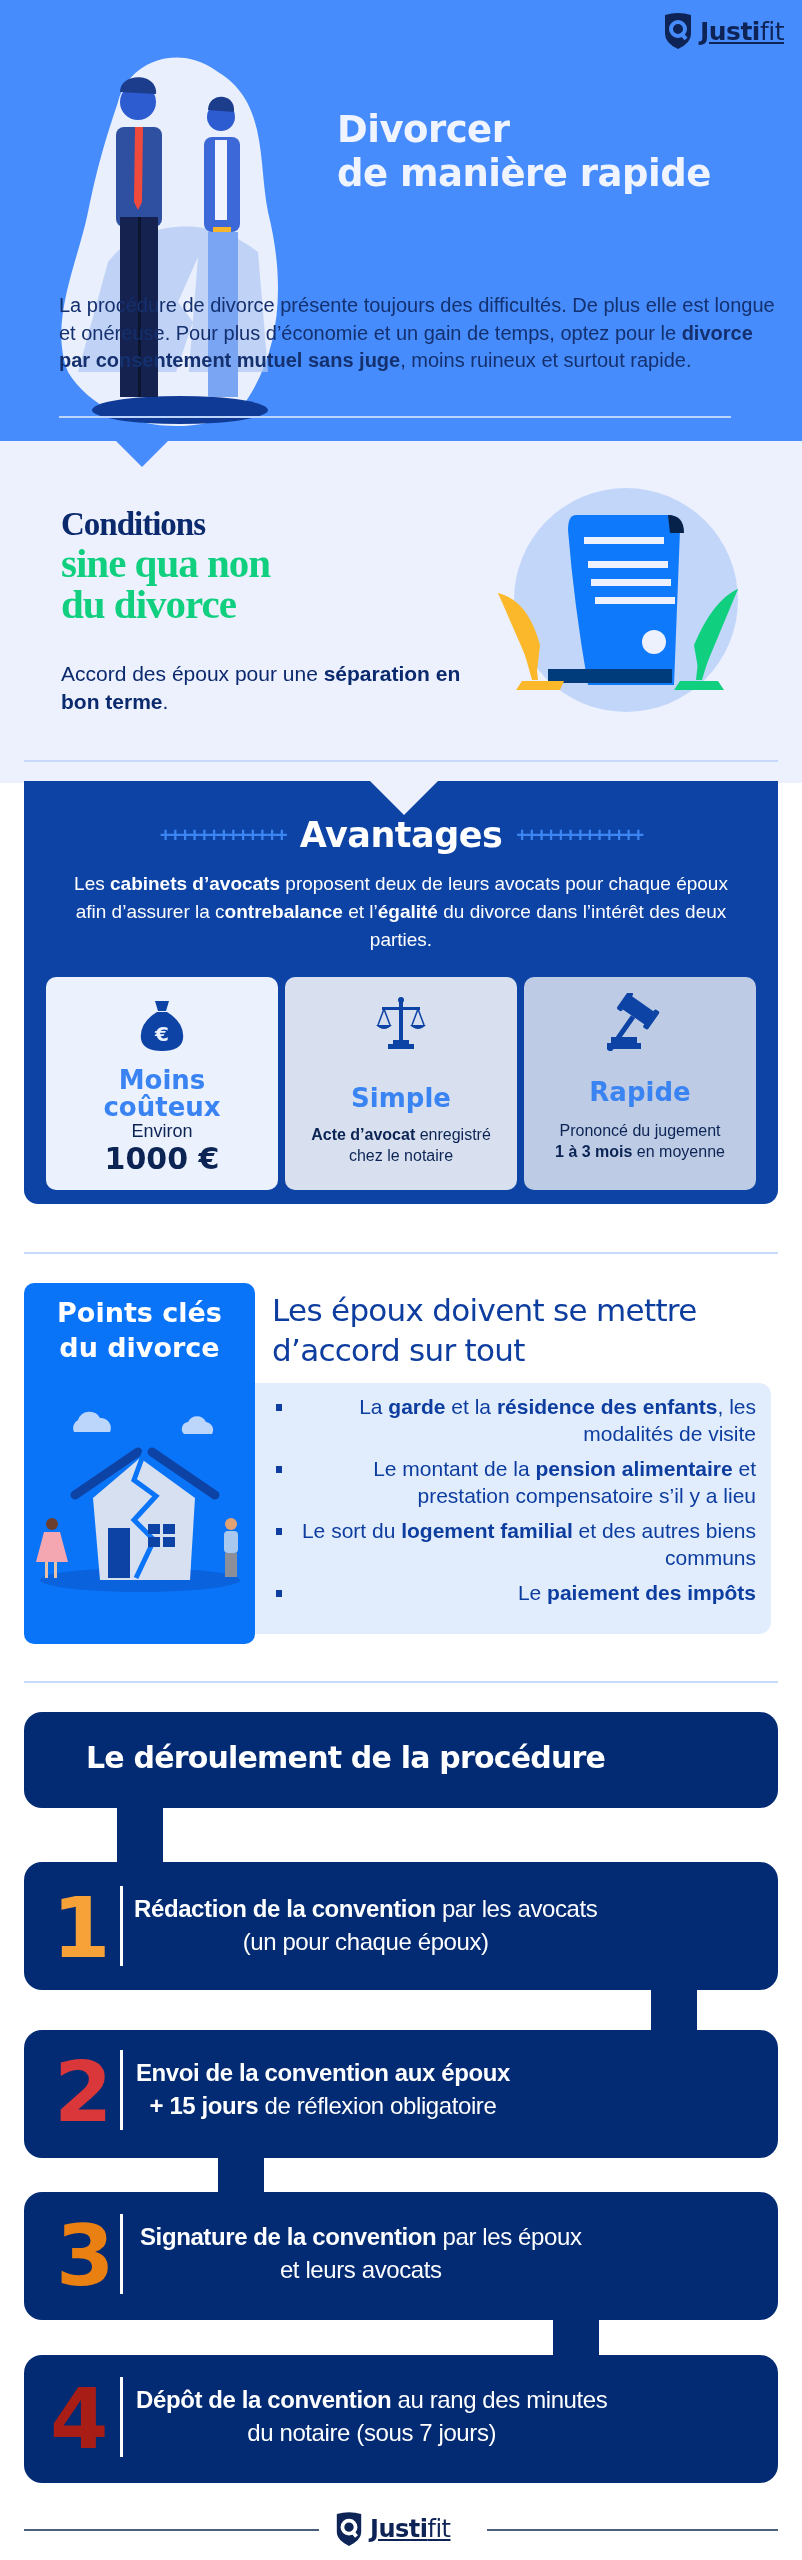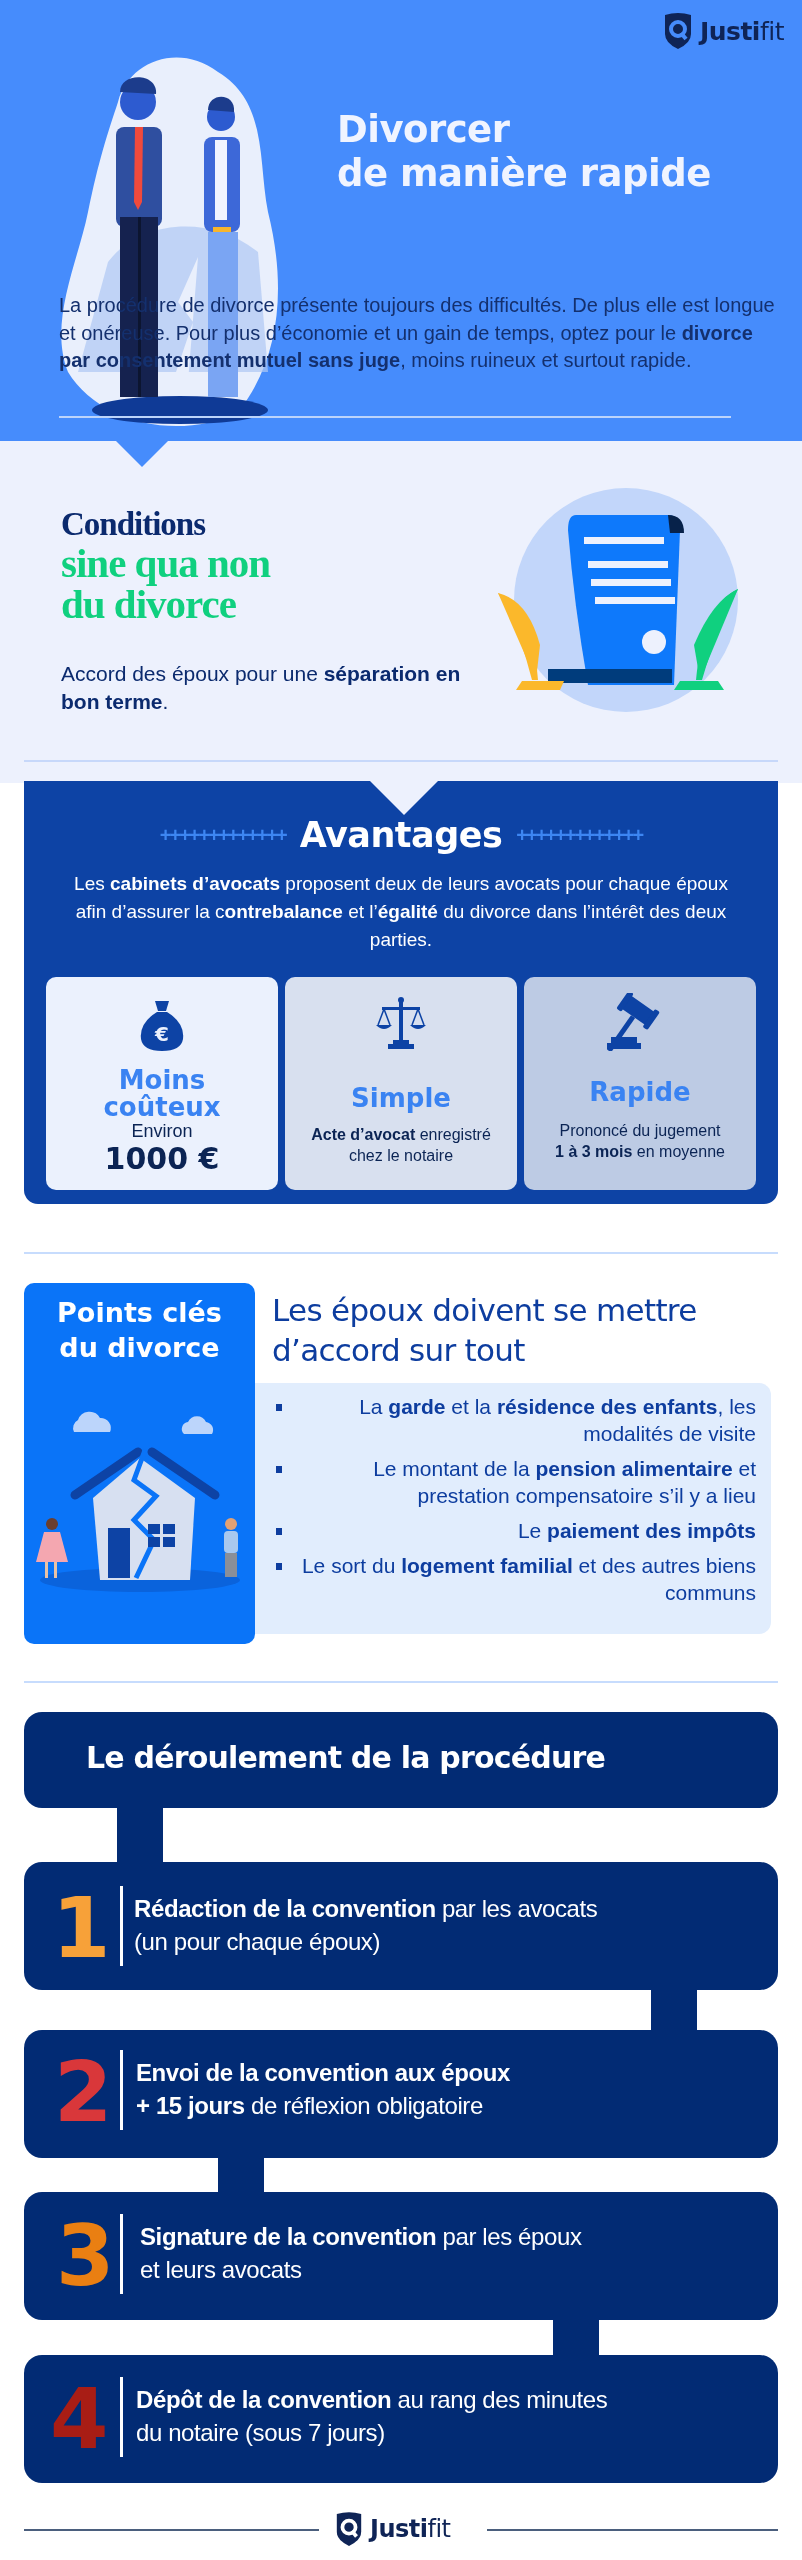--- a/index.html
+++ b/index.html
@@ -3,21 +3,21 @@
 <meta charset="utf-8">
 <style>
   * { box-sizing: border-box; margin: 0; padding: 0; }
   body { width: 802px; height: 2560px; background: #ffffff; font-family: "Liberation Sans", "DejaVu Sans", sans-serif; position: relative; overflow: hidden; }
   .abs { position: absolute; }
   b, strong { font-weight: 700; }
 
   
   #hero { left:0; top:0; width:802px; height:441px; background:#468cfc; }
   #logo-top { right:18px; top:12px; display:flex; align-items:center; gap:6px; }
-  .logo-word { font-family:"DejaVu Sans", sans-serif; font-size:25px; color:#0f2456; letter-spacing:-0.5px; }
+  .logo-word { font-family:"DejaVu Sans", sans-serif; font-size:25px; color:#0f2456; letter-spacing:-0.5px;text-decoration:underline; }
   .logo-word .b { font-weight:700; }
   #hero-title { left:337px; top:108px; color:#f0f4ff; font-family:"DejaVu Sans", sans-serif; font-weight:700; font-size:37px; line-height:44px; letter-spacing:-0.5px; }
   #hero-text { left:59px; top:292px; width:720px; color:#14306e; font-size:20px; line-height:27.5px; }
   #hero-divider { left:59px; top:416px; width:672px; height:2px; background:#bcd4fb; }
   #hero-caret { left:115px; top:440px; width:0; height:0; border-left:27px solid transparent; border-right:27px solid transparent; border-top:27px solid #468cfc; }
 
   
   #cond { left:0; top:441px; width:802px; height:342px; background:#edf1fd; }
   #cond-title { left:61px; top:505px; font-family:Liberation Serif, serif; font-weight:700; font-size:33px; line-height:38px; color:#0b2a6e; letter-spacing:-1px; }
   #cond-title .green { color:#10d07f; font-size:41px; line-height:41px; display:block; }
@@ -52,21 +52,21 @@
   #sep4 { left:24px; top:1681px; width:754px; height:2px; background:#c7dcfd; }
 
   
   .pbox { background:#022b74; border-radius:18px; }
   #proc-head { left:24px; top:1712px; width:754px; height:96px; }
   #proc-title { left:86px; top:1740px; color:#fff; font-family:"DejaVu Sans", sans-serif; font-weight:700; font-size:30px; letter-spacing:-0.8px; }
   .conn { background:#022b74; width:46px; }
   .step { left:24px; width:754px; height:128px; }
   .step-num { font-family:"DejaVu Sans", sans-serif; font-weight:700; font-size:84px; line-height:84px; }
   .step-bar { width:3px; height:80px; background:#fff; }
-  .step-text { color:#fff; font-size:24px; line-height:33px; letter-spacing:-0.4px; }
+  .step-text { color:#fff; font-size:24px; line-height:33px; letter-spacing:-0.4px;text-align:center; }
 
   #foot-line-l { left:24px; top:2529px; width:295px; height:2px; background:#4b5f7d; }
   #foot-line-r { left:487px; top:2529px; width:291px; height:2px; background:#4b5f7d; }
   #foot-logo { left:334px; top:2510px; display:flex; align-items:center; gap:6px; }
 </style>
 </head>
 <body>
 
 <div id="hero" class="abs"></div>
 
@@ -230,22 +230,22 @@
 </svg>
 
 <div id="pts-head" class="abs">
   <div>Les époux doivent se mettre</div>
   <div>d’accord sur tout</div>
 </div>
 
 <ul id="pts-list" class="abs">
   <li><span>La </span><b>garde</b><span> et la </span><b>résidence des enfants</b><span>, les modalités de visite</span></li>
   <li><span>Le montant de la </span><b>pension alimentaire</b><span> et prestation compensatoire s’il y a lieu</span></li>
+  <li><span>Le sort du </span><b>logement familial</b><span> et des autres biens communs</span></li>
   <li><span>Le </span><b>paiement des impôts</b></li>
-  <li><span>Le sort du </span><b>logement familial</b><span> et des autres biens communs</span></li>
 </ul>
 
 <div id="sep4" class="abs"></div>
 
 <div id="proc-head" class="pbox abs"></div>
 <div id="proc-title" class="abs">Le déroulement de la procédure</div>
 
 <div class="conn abs" style="left:117px;top:1800px;height:70px"></div>
 <div class="conn abs" style="left:651px;top:1982px;height:56px"></div>
 <div class="conn abs" style="left:218px;top:2147px;height:53px"></div>

